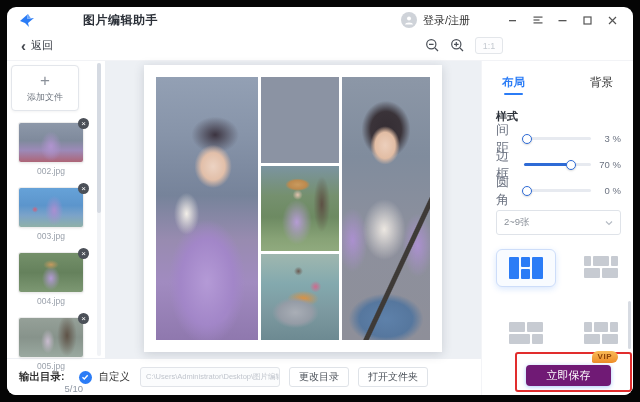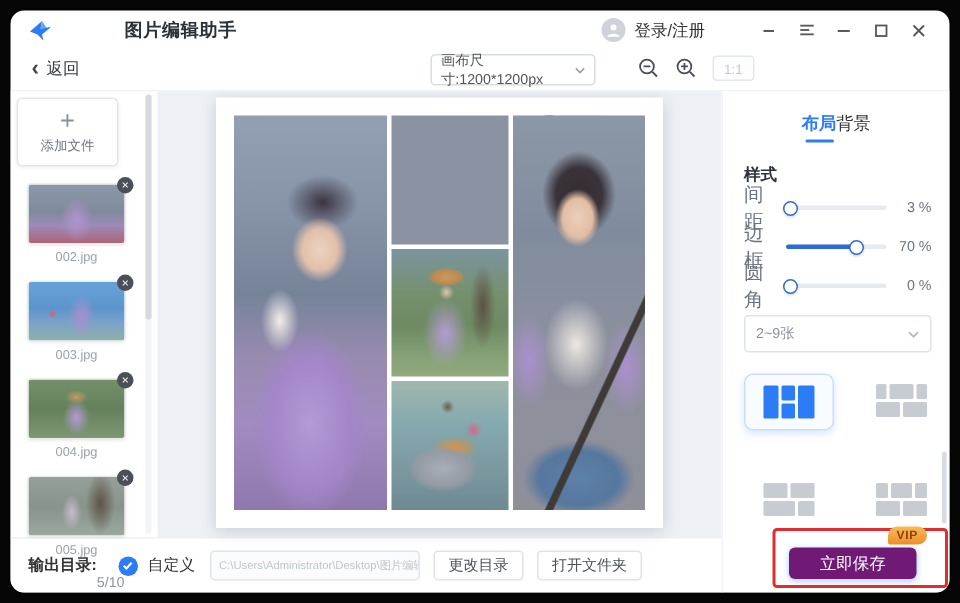--- a/index.html
+++ b/index.html
@@ -124,21 +124,21 @@
   .custom{font-size:10.5px;color:#333;}
   .pathbox{width:128px;height:18px;border:1px solid #e1e4e9;border-radius:3px;margin-left:10px;
        background:#fbfcfd;font-size:7.5px;color:#c0c5cd;display:flex;align-items:center;
        padding:0 5px;overflow:hidden;white-space:nowrap;}
   .bbtn{height:20px;border:1px solid #dfe3e8;border-radius:3px;background:#fff;font-size:10px;
        color:#4c525a;display:flex;align-items:center;padding:0 9px;margin-left:9px;cursor:pointer;}
 
   
   .rightpanel{width:152px;flex:0 0 auto;background:#fff;position:relative;border-left:1px solid #f3f4f7;
        padding:0;box-sizing:border-box;}
-  .tabs{display:flex;justify-content:center;padding:14px 20px 0 20px;}
+  .tabs{display:flex;justify-content:space-between;padding:14px 20px 0 20px;}
   .tab{font-size:11.5px;color:#333;cursor:pointer;padding-bottom:5px;position:relative;}
   .tab.active{color:#2b7cf6;font-weight:bold;}
   .tab.active::after{content:"";position:absolute;left:2px;right:2px;bottom:0;height:2px;
        background:#2b7cf6;border-radius:1px;}
   .sec-title{font-size:11px;font-weight:bold;color:#2e333b;margin:14px 0 2px 14px;}
   .srow{display:flex;align-items:center;height:23px;margin:3px 12px 0 14px;}
   .slabel{font-size:13px;color:#6b7280;width:24px;flex:0 0 auto;}
   .strack{flex:1;height:3px;background:#e7eaf0;border-radius:2px;position:relative;margin:0 4px;cursor:pointer;}
   .strack .fill{position:absolute;left:0;top:0;bottom:0;background:#2e6bd6;border-radius:2px;}
   .strack .knob{position:absolute;top:50%;width:10px;height:10px;background:#fff;border:1.5px solid #2e6bd6;
@@ -222,26 +222,20 @@
             </svg>
         </span>
       </div>
     </div>
 
     <div class="toolbar">
       <div class="back">
         <span class="chev">‹</span>
         <span>返回</span>
       </div>
-      <div class="canvas-size">
-        <span>画布尺寸:1200*1200px</span>
-        <svg width="8" height="6" viewBox="0 0 8 6">
-            <path d="M1 1.5 L4 4.5 L7 1.5" stroke="#9aa0a8" stroke-width="1.2" fill="none"></path>
-          </svg>
-      </div>
       <span class="zoomic zo">
         <svg width="15" height="15" viewBox="0 0 15 15">
             <circle cx="6.3" cy="6.3" r="4.6" fill="none" stroke="#4a4f57" stroke-width="1.2"></circle>
             <path d="M9.9 9.9 L13 13" stroke="#4a4f57" stroke-width="1.3"></path>
             <path d="M4 6.3 H8.6" stroke="#4a4f57" stroke-width="1.2"></path>
           </svg>
       </span>
       <span class="zoomic zi">
         <svg width="15" height="15" viewBox="0 0 15 15">
             <circle cx="6.3" cy="6.3" r="4.6" fill="none" stroke="#4a4f57" stroke-width="1.2"></circle>

